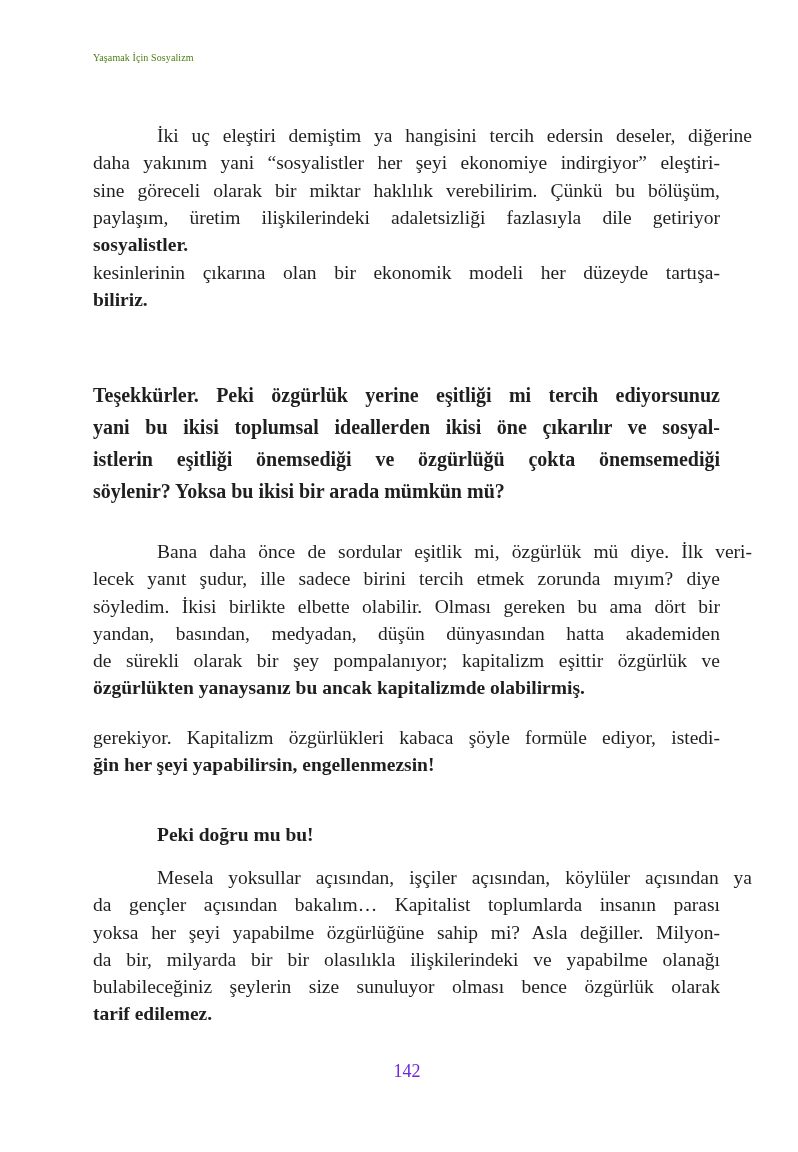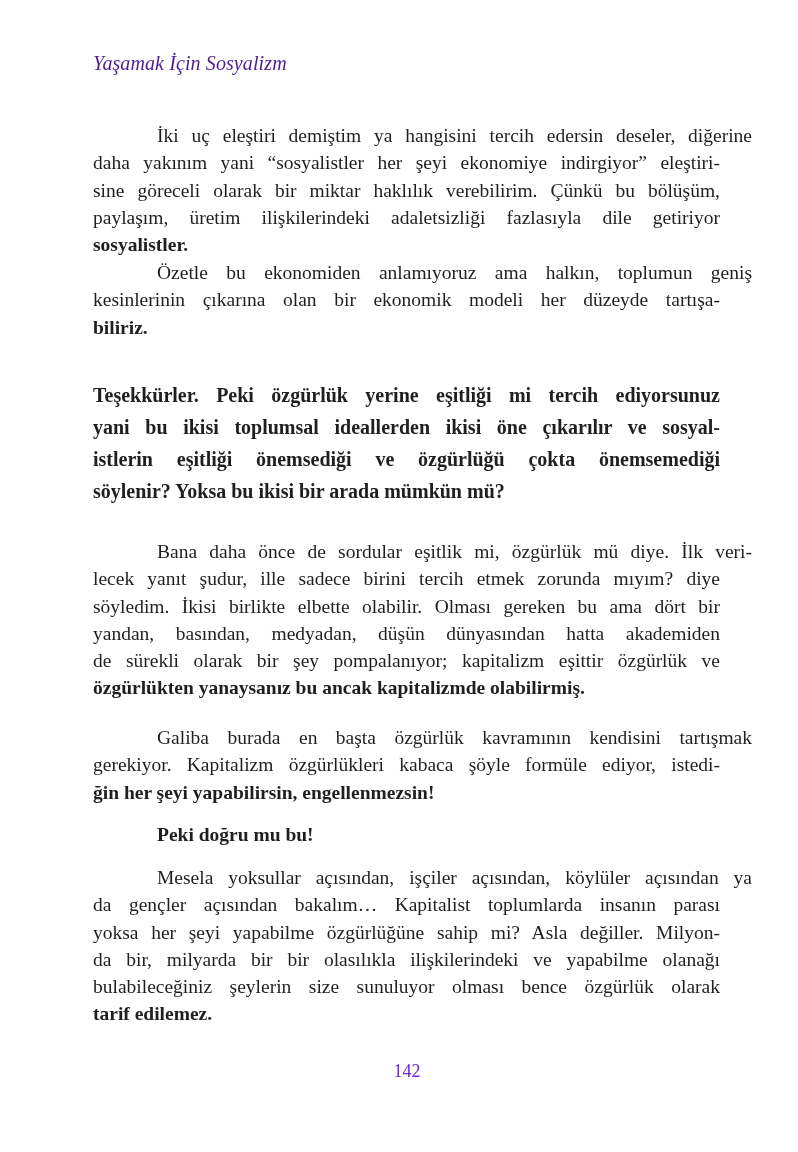--- a/index.html
+++ b/index.html
@@ -12,23 +12,22 @@
       height: 1152px;
       position: relative;
       overflow: hidden;
       font-family: "Liberation Serif", "DejaVu Serif", serif;
       color: #1f1f1f;
     }
     .running-header {
       position: absolute;
       left: 93px;
       top: 52px;
-      font-style: italic;
-      font-size: 20px;
-      color: #4c1d95;
+      font-size: 10px;
+      color: #4d7c0f;
       letter-spacing: 0.1px;
     }
     .text-block {
       position: absolute;
       left: 93px;
       width: 627px;
     }
     .para .line {
       display: block;
       font-size: 19.5px;
@@ -89,21 +88,20 @@
 
 <div class="text-block para" style="top:114px;margin-top:8px;">
   <span class="line first"><span class="line-inner">İki uç eleştiri demiştim ya hangisini tercih edersin deseler, diğerine</span></span>
   <span class="line"><span class="line-inner">daha yakınım yani “sosyalistler her şeyi ekonomiye indirgiyor” eleştiri-</span></span>
   <span class="line"><span class="line-inner">sine göreceli olarak bir miktar haklılık verebilirim. Çünkü bu bölüşüm,</span></span>
   <span class="line"><span class="line-inner">paylaşım, üretim ilişkilerindeki adaletsizliği fazlasıyla dile getiriyor</span></span>
   <span class="line last"><span class="line-inner">sosyalistler.</span></span>
 </div>
 
 <div class="text-block para" style="top:259px;">
-  <span class="line first"><span class="line-inner">Özetle bu ekonomiden anlamıyoruz ama halkın, toplumun geniş</span></span>
   <span class="line"><span class="line-inner">kesinlerinin çıkarına olan bir ekonomik modeli her düzeyde tartışa-</span></span>
   <span class="line last"><span class="line-inner">biliriz.</span></span>
 </div>
 
 <div class="text-block question" style="top:379px;">
   <span class="line"><span class="line-inner">Teşekkürler. Peki özgürlük yerine eşitliği mi tercih ediyorsunuz</span></span>
   <span class="line"><span class="line-inner">yani bu ikisi toplumsal ideallerden ikisi öne çıkarılır ve sosyal-</span></span>
   <span class="line"><span class="line-inner">istlerin eşitliği önemsediği ve özgürlüğü çokta önemsemediği</span></span>
   <span class="line last"><span class="line-inner">söylenir? Yoksa bu ikisi bir arada mümkün mü?</span></span>
 </div>
@@ -111,21 +109,20 @@
 <div class="text-block para" style="top:538px;">
   <span class="line first"><span class="line-inner">Bana daha önce de sordular eşitlik mi, özgürlük mü diye. İlk veri-</span></span>
   <span class="line"><span class="line-inner">lecek yanıt şudur, ille sadece birini tercih etmek zorunda mıyım? diye</span></span>
   <span class="line"><span class="line-inner">söyledim. İkisi birlikte elbette olabilir. Olması gereken bu ama dört bir</span></span>
   <span class="line"><span class="line-inner">yandan, basından, medyadan, düşün dünyasından hatta akademiden</span></span>
   <span class="line"><span class="line-inner">de sürekli olarak bir şey pompalanıyor; kapitalizm eşittir özgürlük ve</span></span>
   <span class="line last"><span class="line-inner">özgürlükten yanaysanız bu ancak kapitalizmde olabilirmiş.</span></span>
 </div>
 
 <div class="text-block para" style="top:724px;">
-  <span class="line first"><span class="line-inner">Galiba burada en başta özgürlük kavramının kendisini tartışmak</span></span>
   <span class="line"><span class="line-inner">gerekiyor. Kapitalizm özgürlükleri kabaca şöyle formüle ediyor, istedi-</span></span>
   <span class="line last"><span class="line-inner">ğin her şeyi yapabilirsin, engellenmezsin!</span></span>
 </div>
 
 <div class="text-block para" style="top:821px;">
   <span class="line first last"><span class="line-inner">Peki doğru mu bu!</span></span>
 </div>
 
 <div class="text-block para" style="top:864px;">
   <span class="line first"><span class="line-inner">Mesela yoksullar açısından, işçiler açısından, köylüler açısından ya</span></span>

